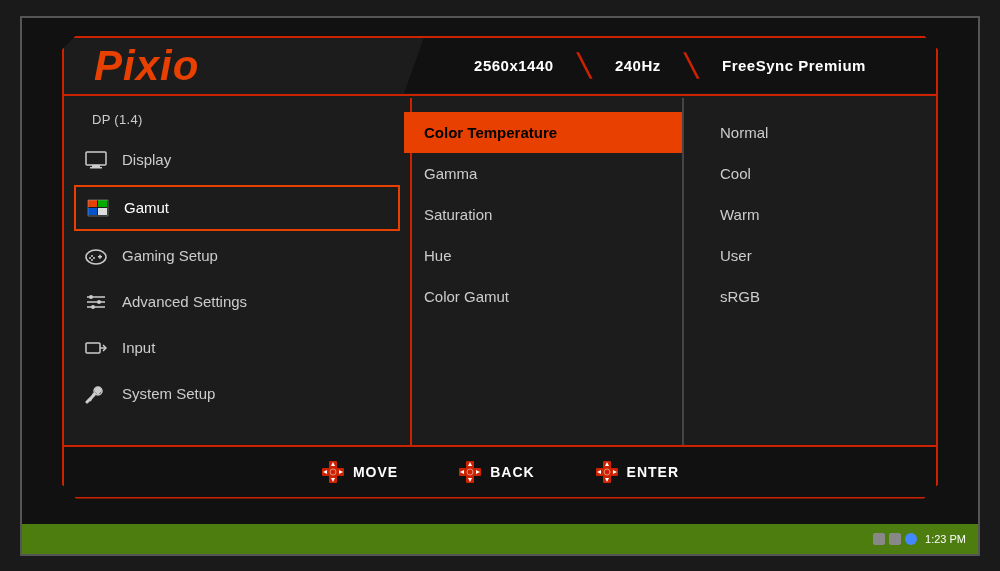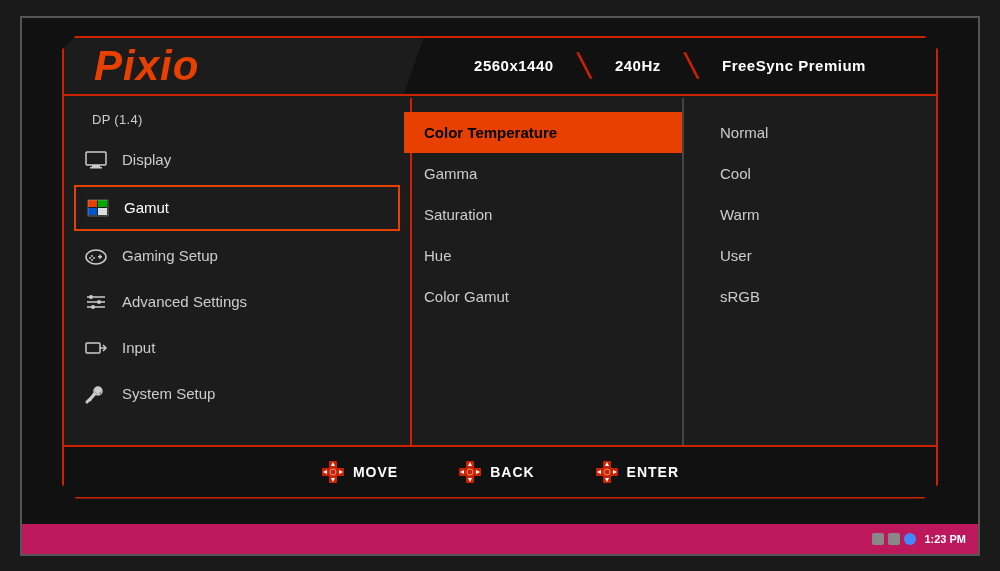--- a/index.html
+++ b/index.html
@@ -233,27 +233,26 @@
       height: 24px;
     }
 
     
     .screen-bottom {
       position: absolute;
       bottom: 0;
       left: 0;
       right: 0;
       height: 30px;
-      background: #be185d;
+      background: #4d7c0f;
       display: flex;
       align-items: center;
       justify-content: flex-end;
       padding: 0 12px;
       gap: 8px;
-      font-weight: bold;
     }
 
     .taskbar-time {
       color: #fff;
       font-size: 11px;
     }
 
     .taskbar-icons {
       display: flex;
       gap: 4px;

